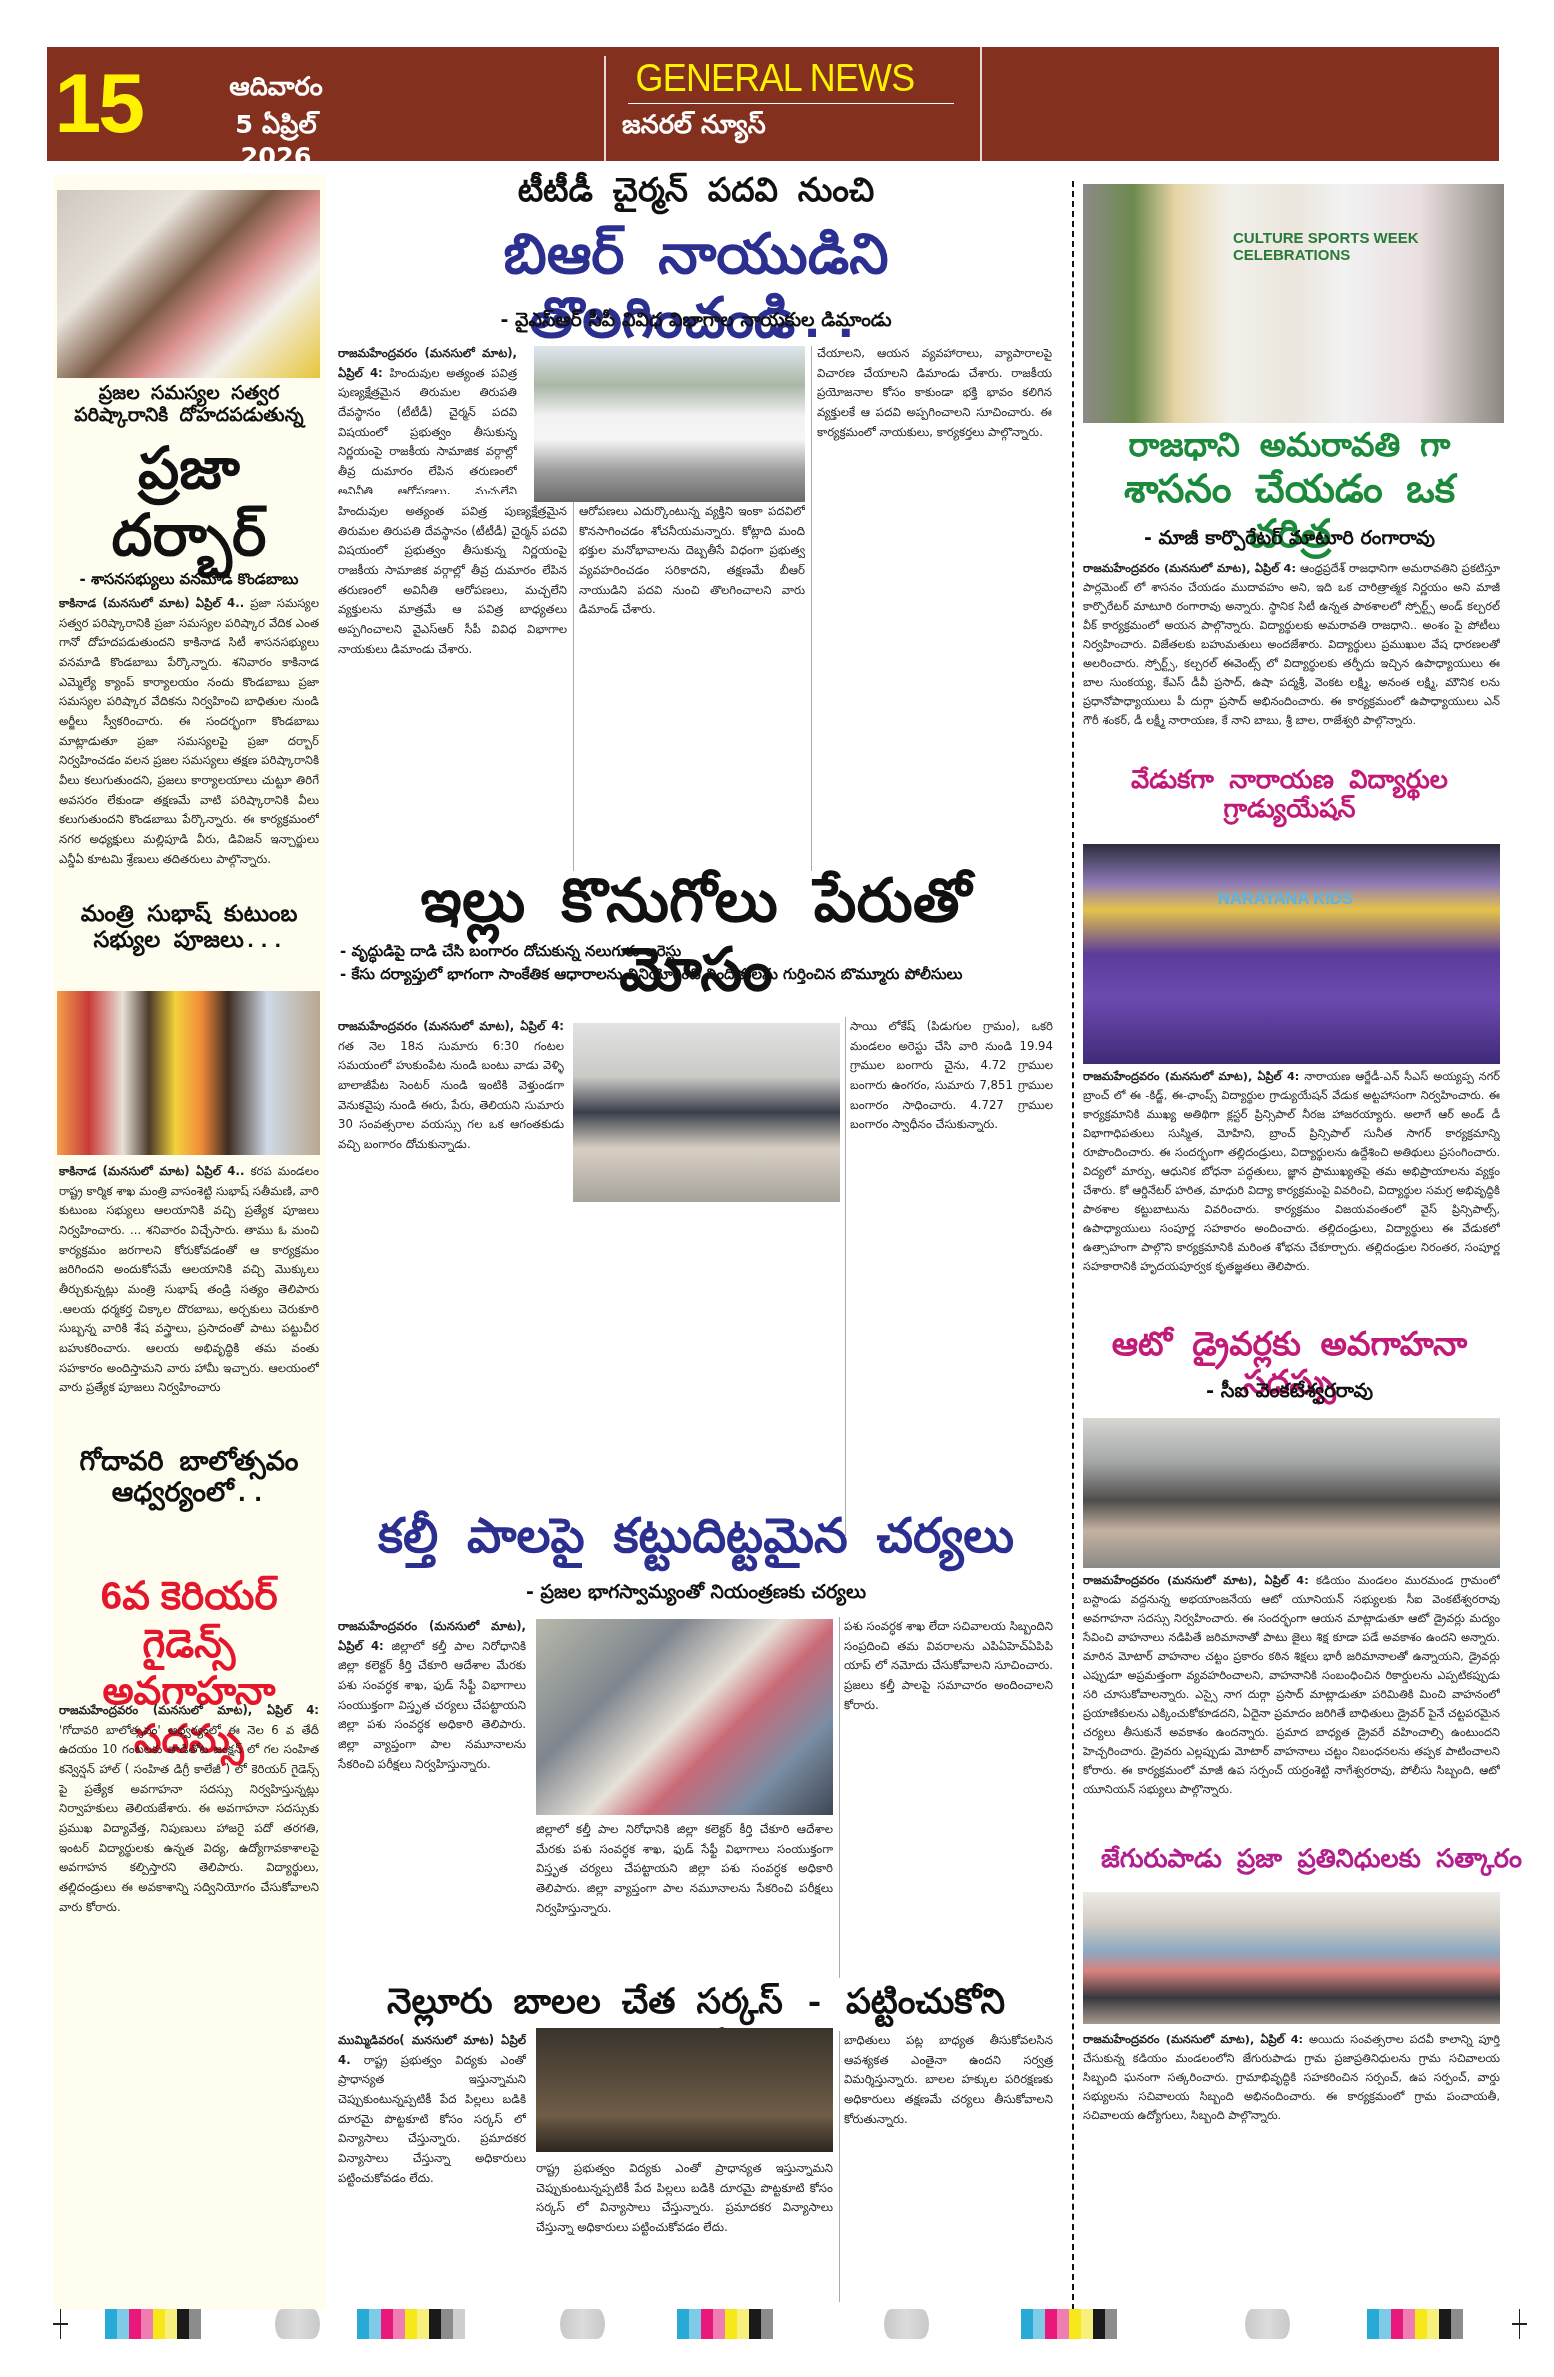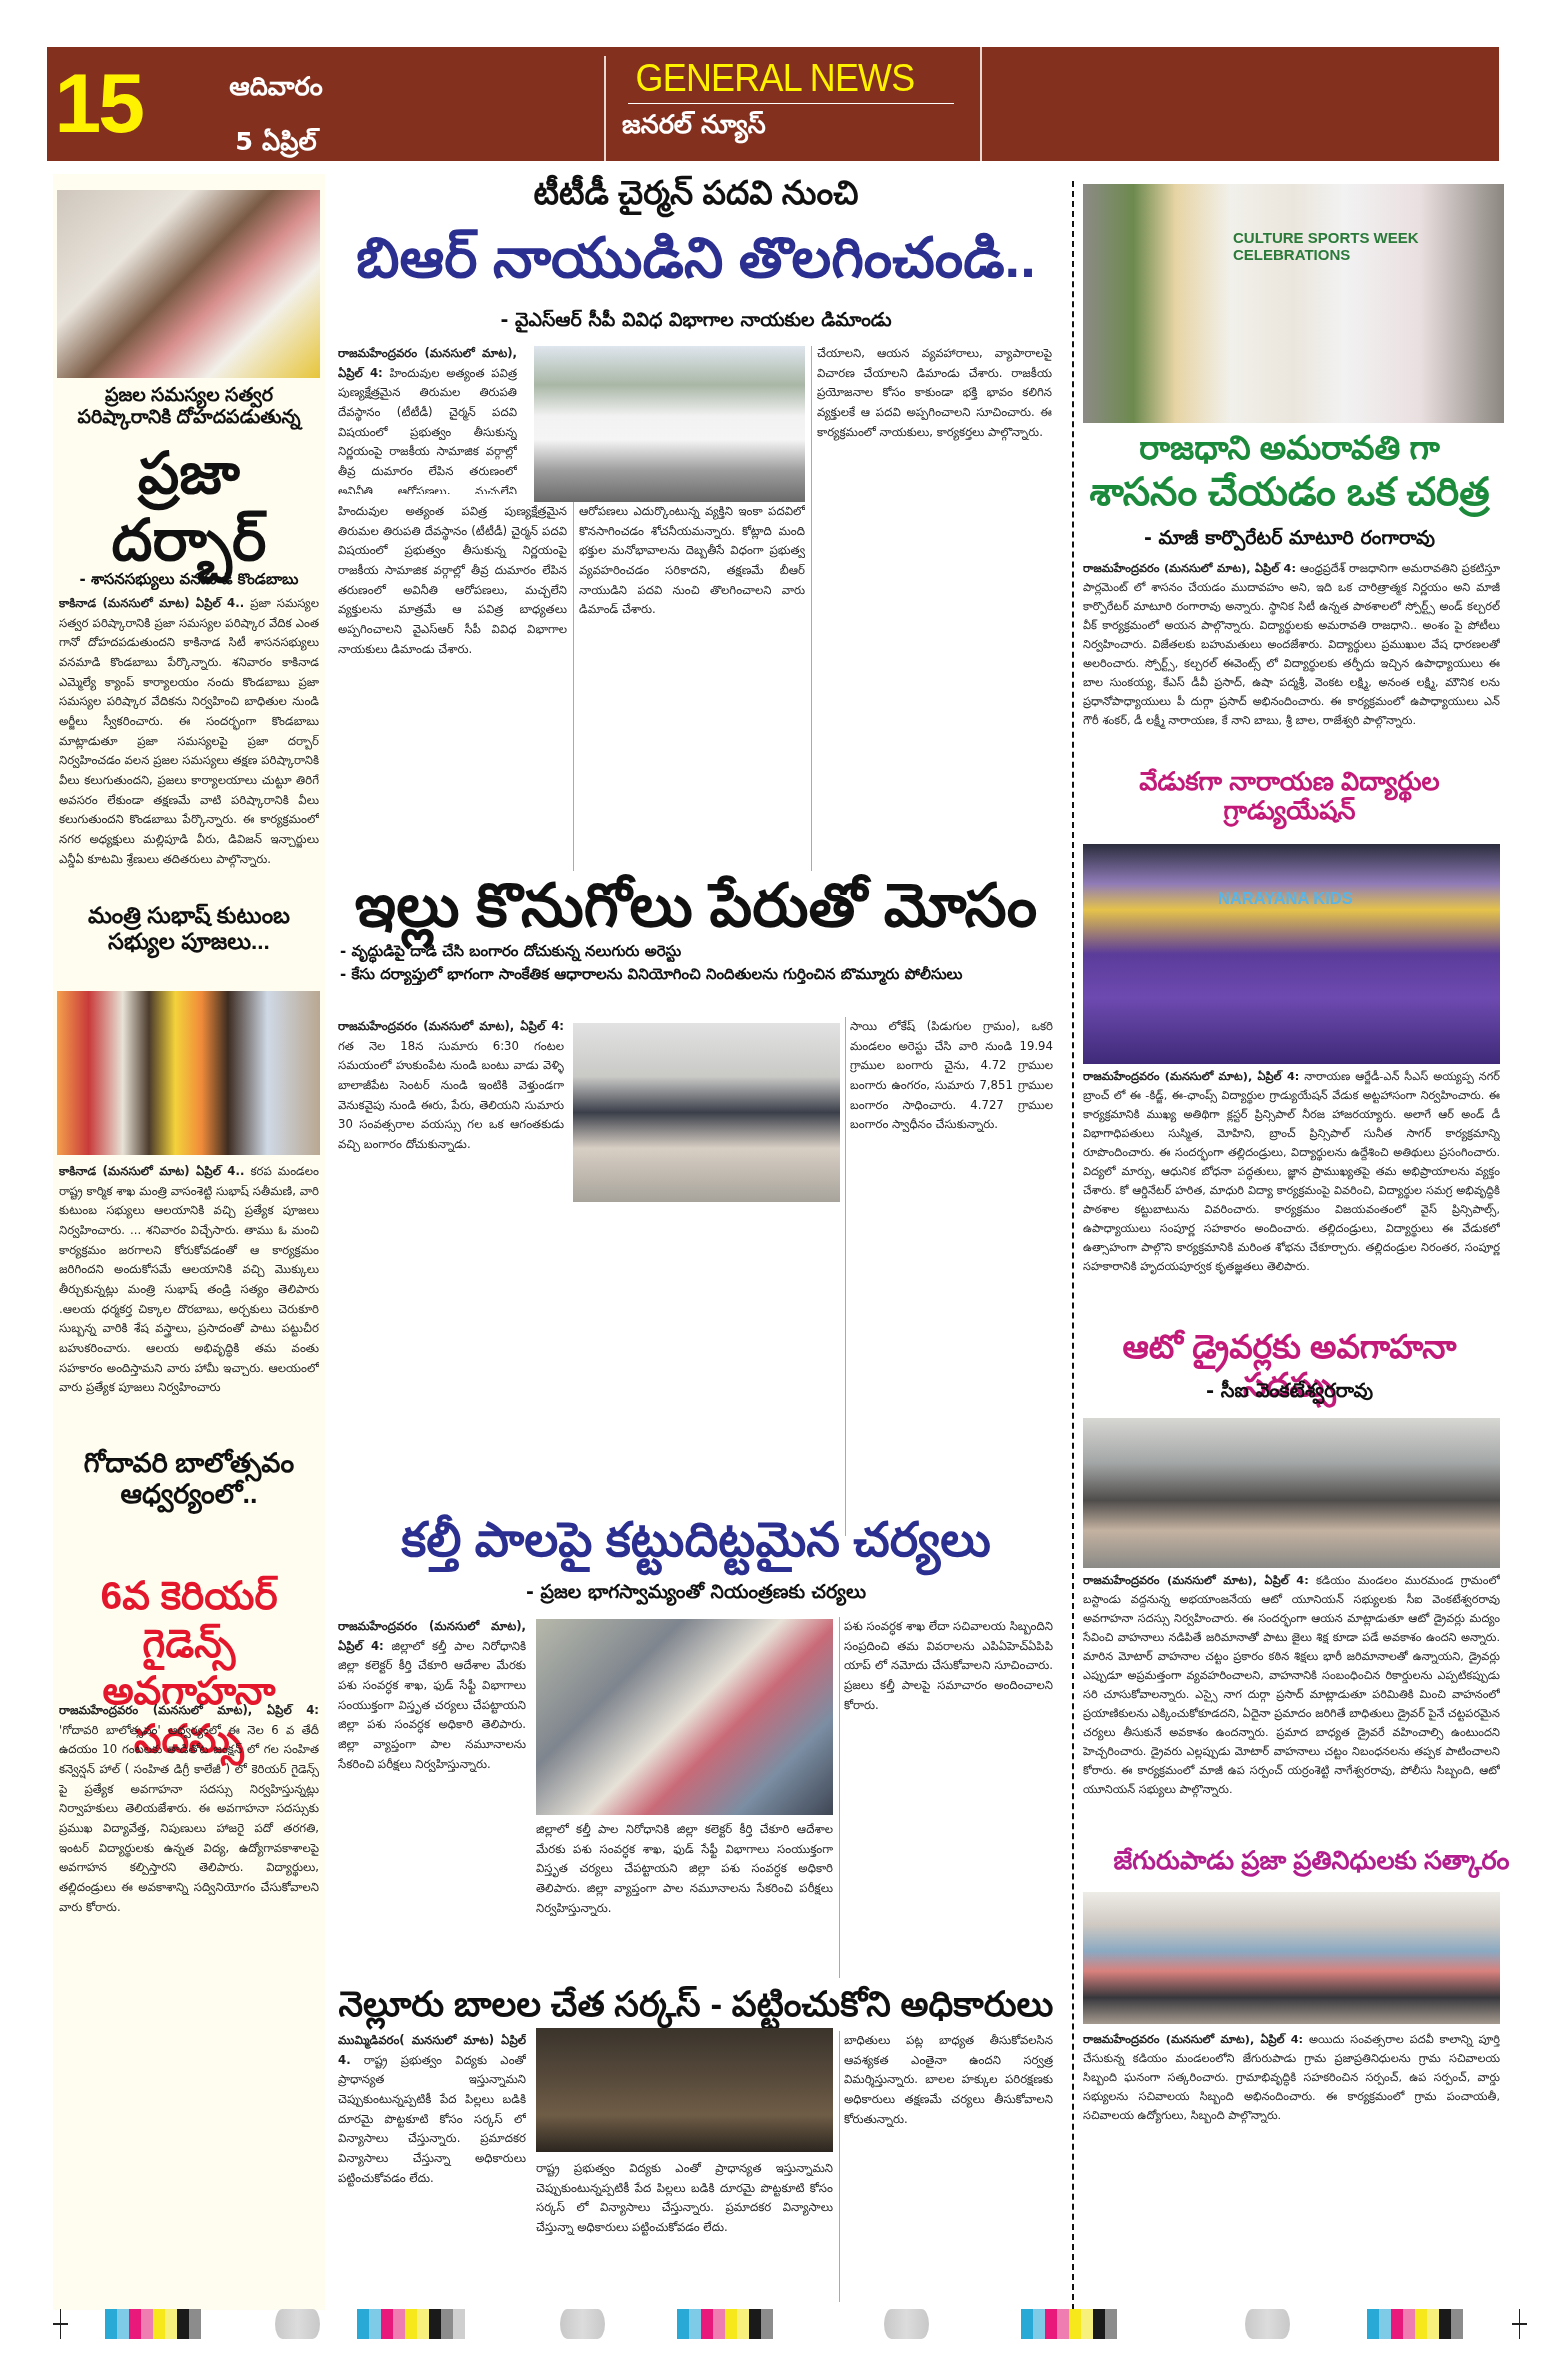--- a/index.html
+++ b/index.html
@@ -3,41 +3,41 @@
 <meta charset="utf-8">
 <style>
 *{box-sizing:border-box;margin:0;padding:0}
 html,body{width:1555px;height:2377px;background:#fff;overflow:hidden}
 body{position:relative;font-family:"DejaVu Sans","Liberation Sans",sans-serif;color:#222}
 .abs{position:absolute}
 
 #hdr{left:47px;top:47px;width:1452px;height:114px;background:#84301f}
 #pgno{left:7.5px;top:13.5px;width:113px;font:bold 84px/1 "Liberation Sans",sans-serif;color:#fff200;letter-spacing:-3px}
 #day{left:150px;top:24px;width:158px;text-align:center;color:#fff;font:bold 25.6px/1.25 "DejaVu Sans",sans-serif}
-#day div+div{margin-top:23px}
+#day div+div{margin-top:6px}
 #vsep1{left:557px;top:9px;width:1.5px;height:105px;background:#e8d9d2}
 #vsep2{left:933px;top:0;width:1.5px;height:114px;background:#e8d9d2}
 #gn{left:575px;top:10.5px;width:338px;text-align:left}
 #gn .en{font:39px/1 "Liberation Sans",sans-serif;color:#fff200;transform:scaleX(.92);letter-spacing:-0.8px}
 #gn .rule{height:1.5px;background:#fff;margin:6px 6px 7.5px}
 #gn .te{font:bold 25.6px/1 "DejaVu Sans",sans-serif;color:#fff}
 #logo{left:1151px;top:6px;width:320px;height:104px;background:#fff}
 #logo .face{left:19px;top:9px;width:60px;height:71px;border-radius:30px 30px 27px 27px;background:radial-gradient(circle at 50% 55%,#fff 0 30%,#eee 31% 40%,#222 41%)}
 #logo .brand{left:84px;top:0;font:bold 72px/1 "DejaVu Serif",serif;color:#9b1d22;letter-spacing:-4.5px}
 #logo .small{left:124px;top:4.5px;font:bold 15px/1 "DejaVu Sans",sans-serif;color:#9b1d22}
 #logo .kan{left:13.5px;top:84px;font:bold 11.3px/1 "Liberation Sans",sans-serif;color:#1f3a6e}
 #logo .tag{left:105px;top:83px;font:12px/1 "DejaVu Sans",sans-serif;color:#222}
 #logo .bar{left:13.5px;top:98px;width:263px;height:6px;background:#222a5e}
 
 #leftcol{left:53px;top:174px;width:272px;height:2136px;background:#fffdf0}
 .photo{position:absolute;overflow:hidden}
 .photo .cap{position:absolute;left:6px;bottom:4.5px;font:9px "Liberation Sans",sans-serif;color:rgba(255,255,255,.8)}
 .body{font:11.7px/1.68 "DejaVu Sans",sans-serif;color:#222;text-align:justify}
 .body b{font-weight:bold}
-.hl{text-align:center;font-family:Liberation Sans, sans-serif;font-weight:bold;line-height:1.15}
+.hl{text-align:center;font-family:Liberation Mono, monospace;font-weight:bold;line-height:1.15}
 .sub{text-align:center;font:bold 16.5px/1.3 "DejaVu Sans",sans-serif;color:#111}
 .dash{position:absolute;width:0;border-left:2.3px dashed #111}
 .bullets div{font:bold 15px/1.55 "DejaVu Sans",sans-serif;color:#111}
 .colrule{position:absolute;width:0.8px;background:#aaa}
 .cbars{position:absolute;top:2309px;height:30px;display:flex}
 .cbars span{display:block;width:12px;height:30px}
 .pill{position:absolute;top:2309px;width:45px;height:30px;border-radius:7.5px/15px;background:linear-gradient(90deg,#c8c8c8,#dcdcdc,#c8c8c8)}
 .cross{position:absolute;top:2309px;width:15px;height:30px}
 .cross:before{content:"";position:absolute;left:6.8px;top:0;width:1.5px;height:30px;background:#222}
 .cross:after{content:"";position:absolute;left:0;top:14.3px;width:15px;height:1.5px;background:#222}

